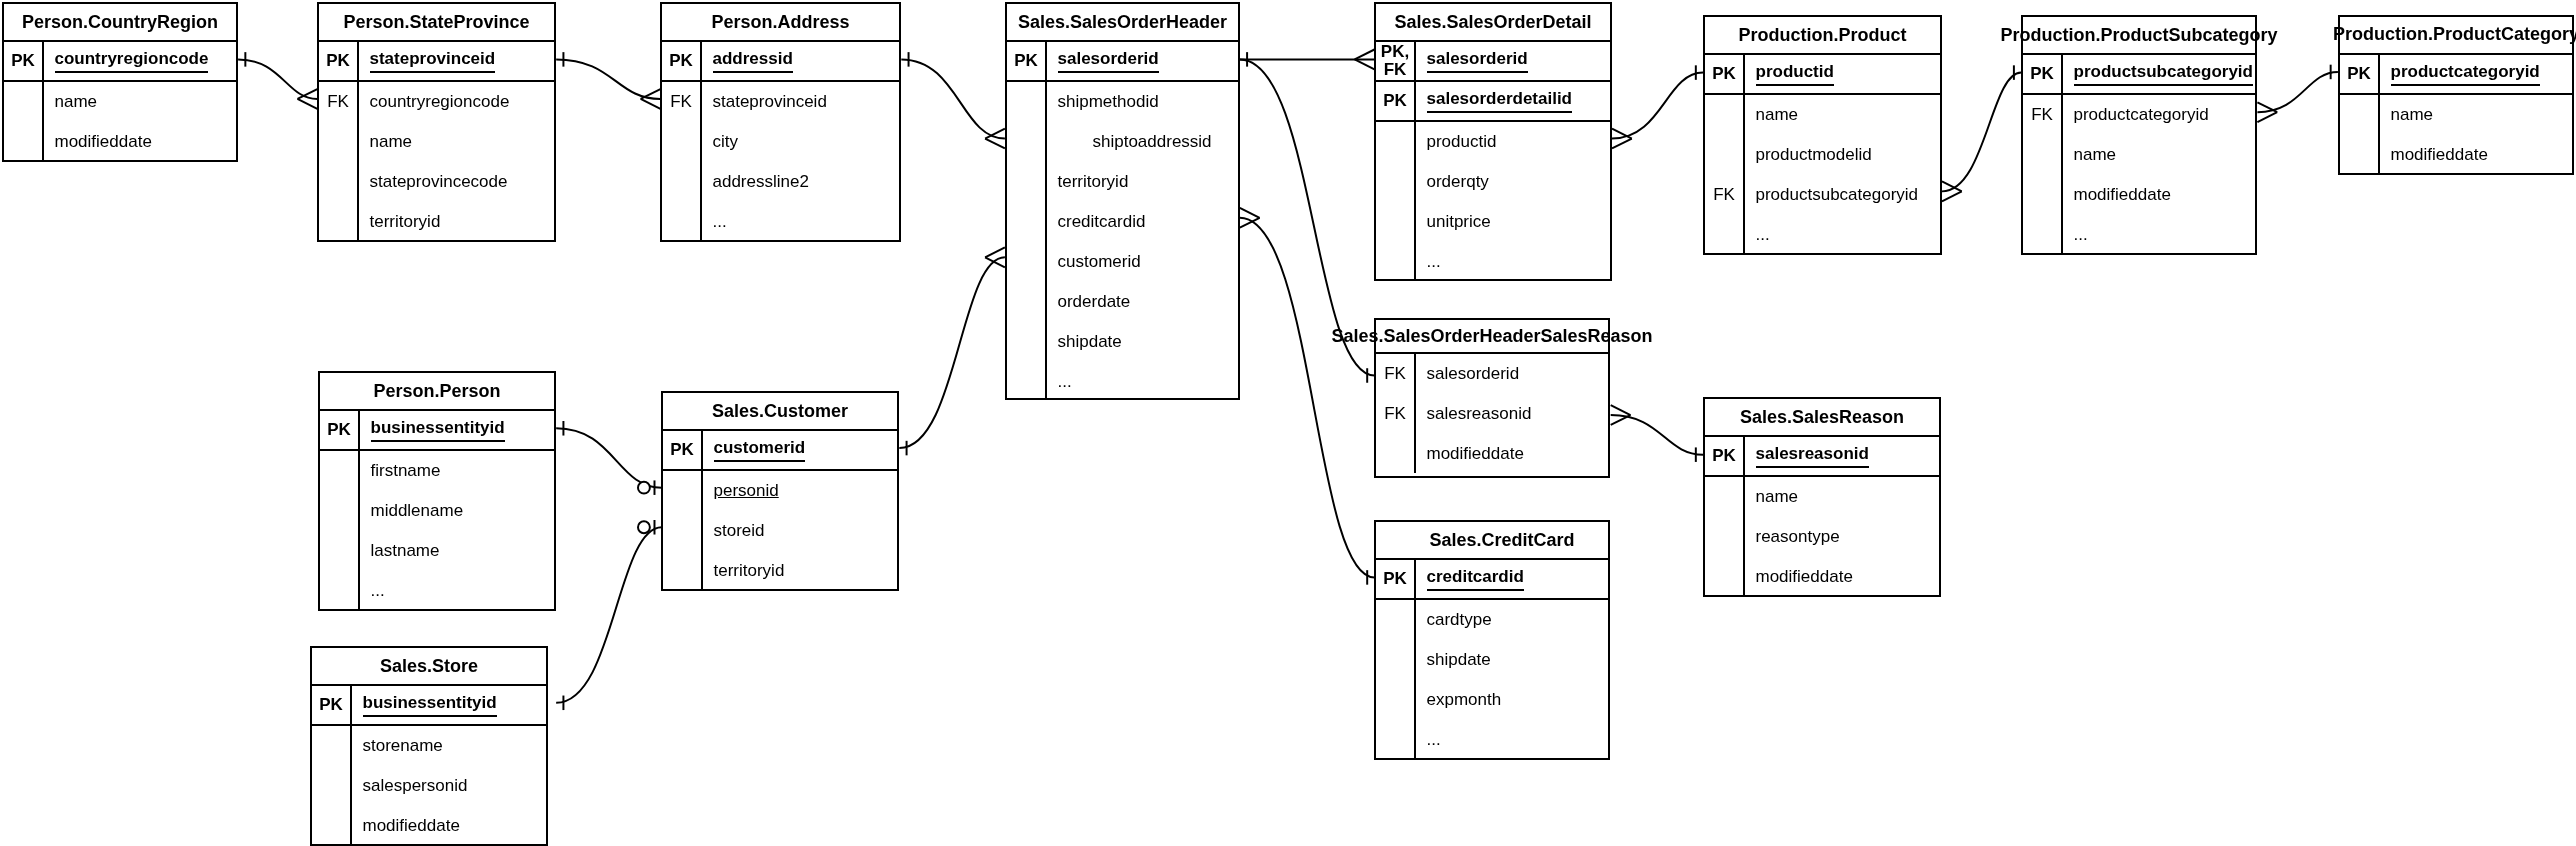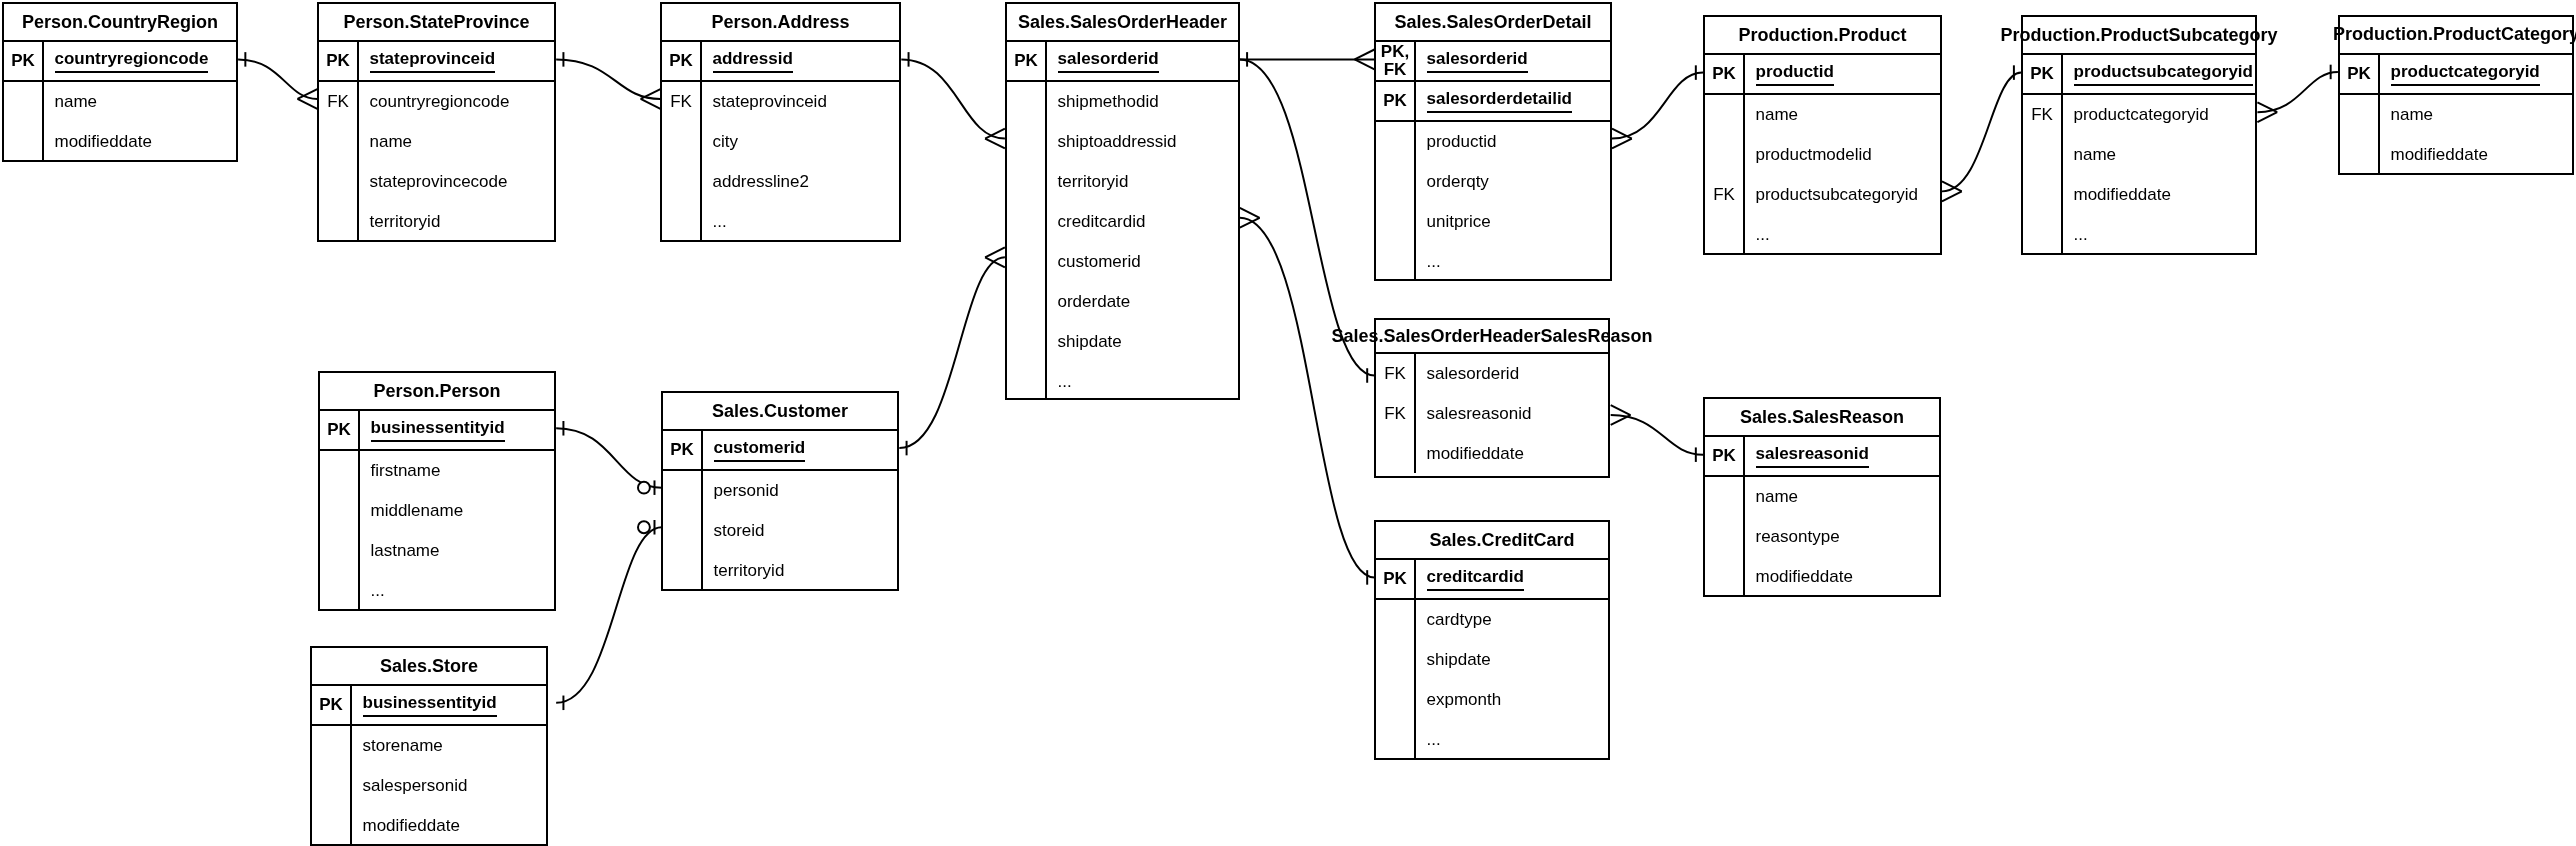--- a/index.html
+++ b/index.html
@@ -172,21 +172,21 @@
       <div class="rows" style="height: 356px;">
         <div class="kdiv" style="left: 38px;"></div>
         <div class="row sep" style="height: 40px;">
           <span class="key bold">PK</span>
           <span class="name pk">salesorderid</span>
         </div>
         <div class="row" style="height: 40px;">
           <span class="key"></span>
           <span class="name">shipmethodid</span>
         </div>
-        <div class="row" style="height: 40px;">
+        <div class="row" style="height: 40px; padding-left: 35px;">
           <span class="key"></span>
           <span class="name">shiptoaddressid</span>
         </div>
         <div class="row" style="height: 40px;">
           <span class="key"></span>
           <span class="name">territoryid</span>
         </div>
         <div class="row" style="height: 40px;">
           <span class="key"></span>
           <span class="name">creditcardid</span>
@@ -339,21 +339,21 @@
       </div>
     </div>
     <div class="entity" style="left: 661px; top: 391px; width: 238px; height: 200px;">
       <div class="title" style="height: 38px;"><span>Sales.Customer</span></div>
       <div class="rows" style="height: 158px;">
         <div class="kdiv" style="left: 38px;"></div>
         <div class="row sep" style="height: 40px;">
           <span class="key bold">PK</span>
           <span class="name pk">customerid</span>
         </div>
-        <div class="row" style="height: 40px;">
+        <div class="row" style="height: 40px; text-decoration: underline;">
           <span class="key"></span>
           <span class="name">personid</span>
         </div>
         <div class="row" style="height: 40px;">
           <span class="key"></span>
           <span class="name">storeid</span>
         </div>
         <div class="row" style="height: 40px;">
           <span class="key"></span>
           <span class="name">territoryid</span>

